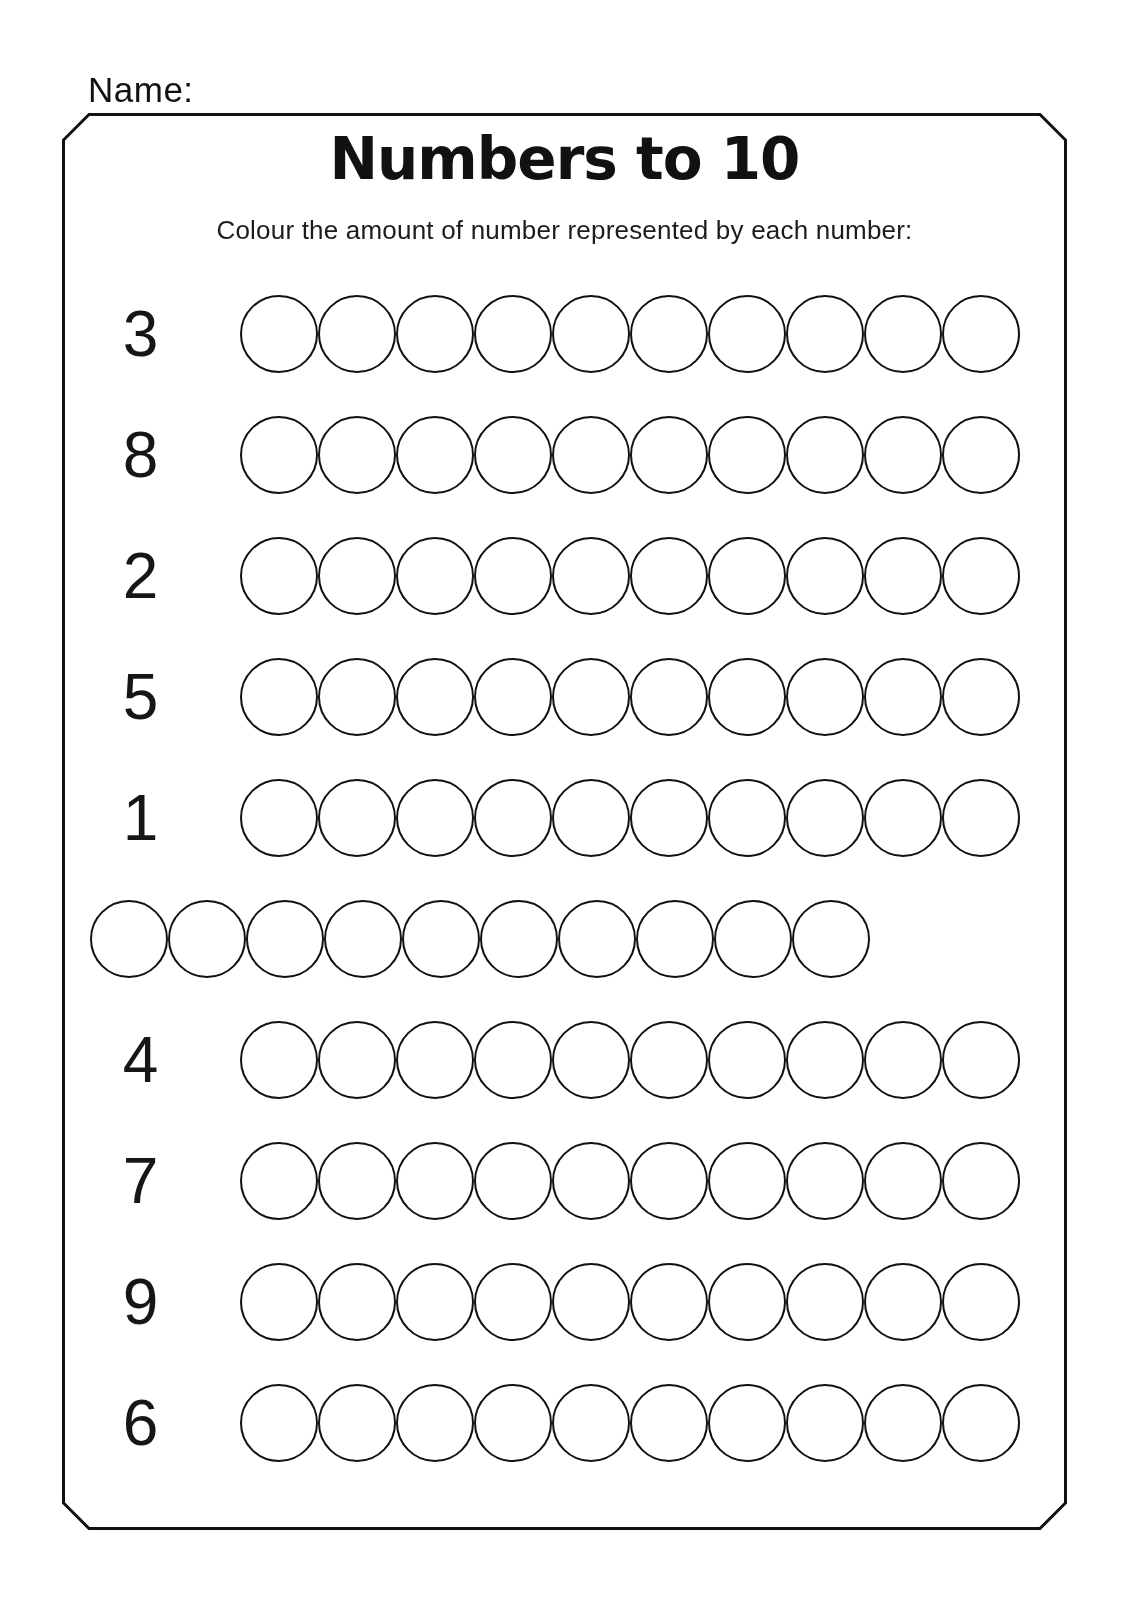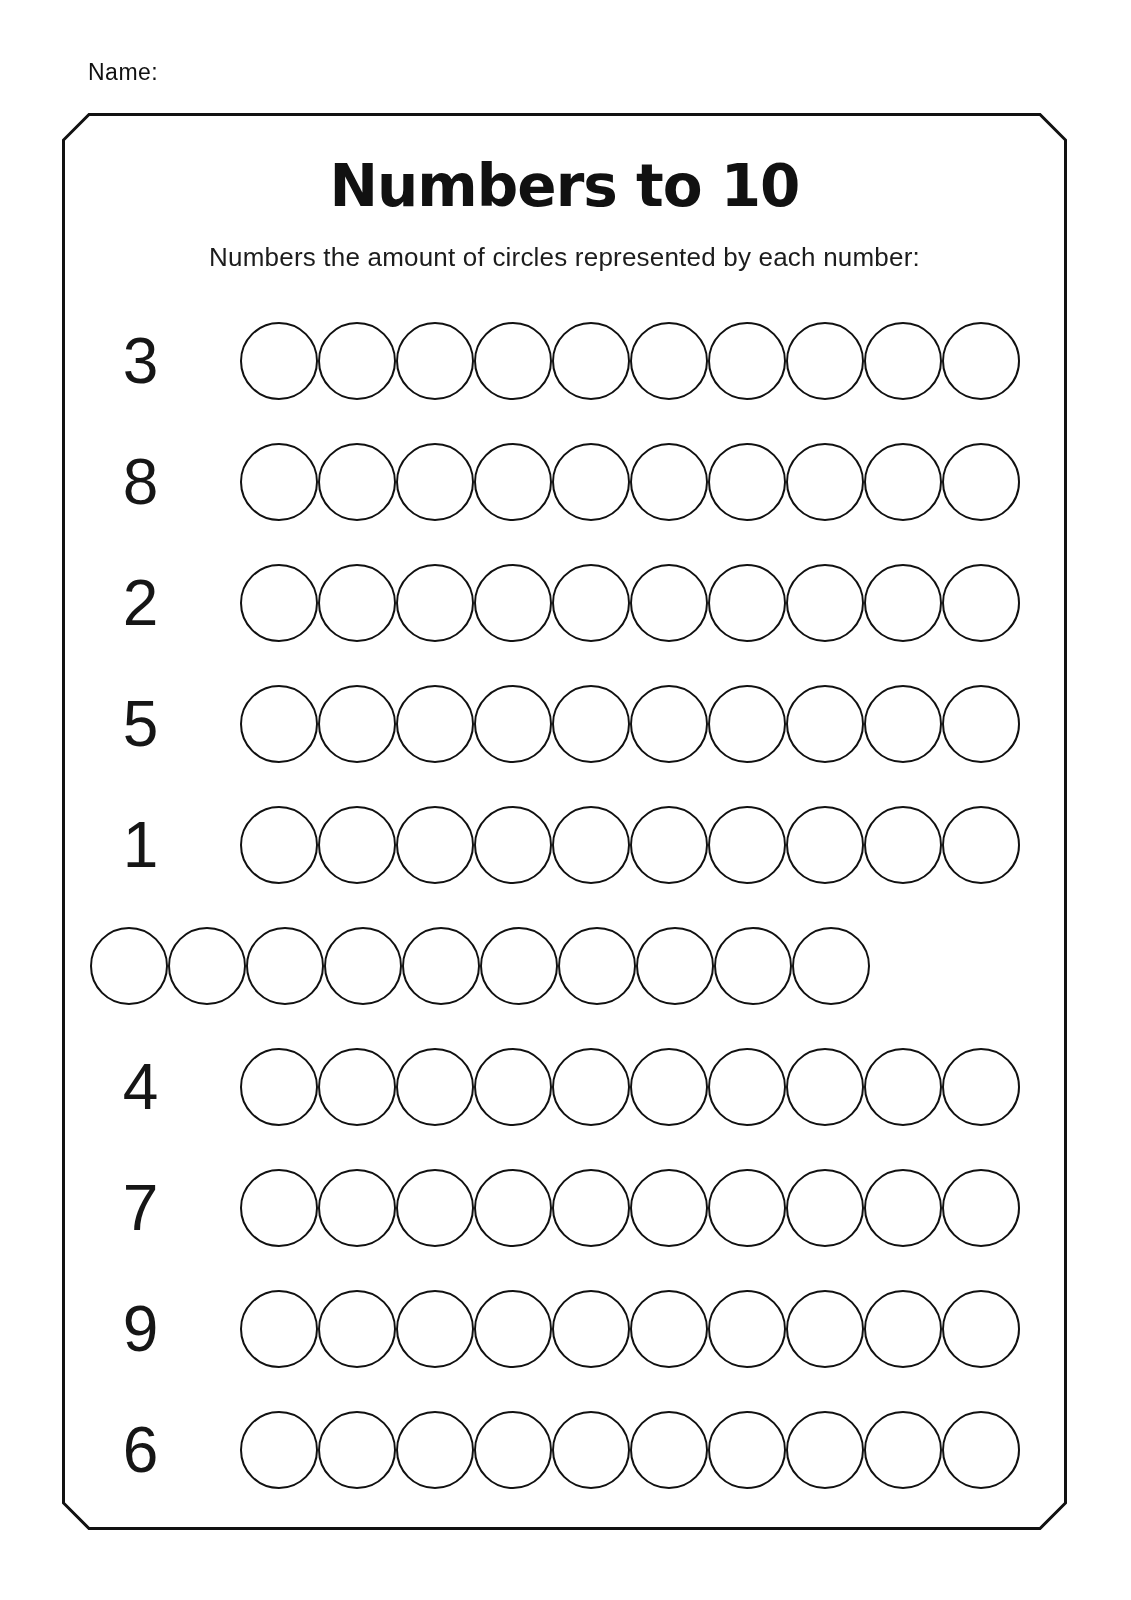--- a/index.html
+++ b/index.html
@@ -7,41 +7,41 @@
   html, body { background: var(--paper); }
   body {
     position: relative;
     width: 1131px; height: 1600px;
     font-family: "Liberation Sans", sans-serif;
     color: var(--ink);
     overflow: hidden;
   }
   .name-label {
     position: absolute;
-    left: 88px; top: 59px;
-    font-size: 23px;
+    left: 88px; top: 70px;
+    font-size: 35px;
     letter-spacing: 0.5px;
     color: var(--ink);
   }
   .frame {
     position: absolute;
     left: 62px; top: 113px;
     width: 1005px; height: 1417px;
   }
   .frame-border {
     position: absolute; left: 0; top: 0;
     width: 100%; height: 100%;
     display: block;
   }
   .content {
     position: absolute; left: 3px; top: 3px; right: 3px; bottom: 3px;
     display: flex; flex-direction: column; align-items: center;
   }
   .title {
-    margin-top: 41px;
+    margin-top: 14px;
     font-family: "DejaVu Sans", sans-serif;
     font-weight: bold;
     font-size: 58px;
     line-height: 1;
     letter-spacing: -1px;
     color: var(--ink);
   }
   .instruction {
     margin-top: 26px;
     font-size: 26px;
@@ -81,21 +81,21 @@
 
 <div class="name-label">Name:</div>
 
 <div class="frame">
   <svg class="frame-border" viewBox="0 0 1005 1417" preserveAspectRatio="none" aria-hidden="true">
     <path d="M 27 1.5 H 978 L 1003.5 27 V 1390 L 978 1415.5 H 27 L 1.5 1390 V 27 Z" fill="none" stroke="#111111" stroke-width="3" stroke-linejoin="miter"></path>
   </svg>
 
   <div class="content">
     <h1 class="title">Numbers to 10</h1>
-    <p class="instruction">Numbers the amount of circles represented by each number:</p>
+    <p class="instruction">Colour the amount of number represented by each number:</p>
     <div class="rows" id="rows">
         <div class="row">
           <div class="row-number">3</div>
           <div class="circles">
             <div class="circle"></div>
             <div class="circle"></div>
             <div class="circle"></div>
             <div class="circle"></div>
             <div class="circle"></div>
             <div class="circle"></div>

